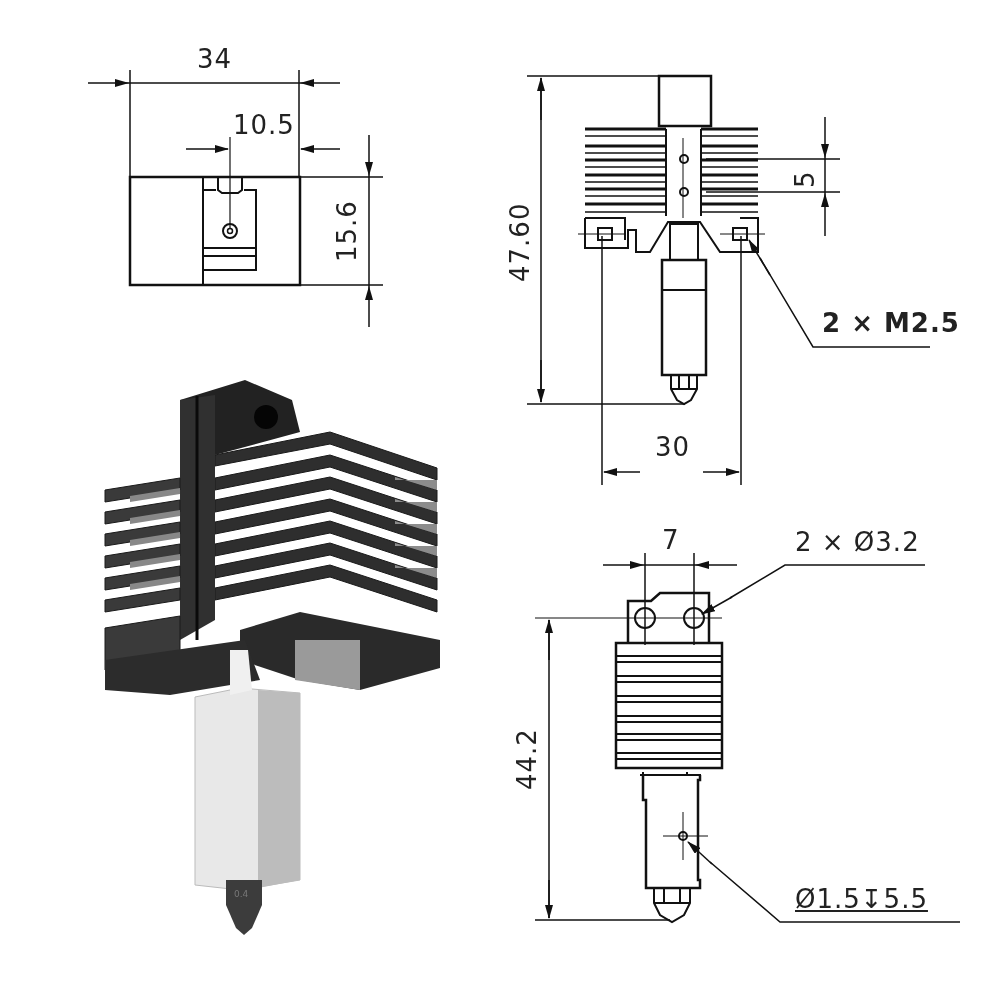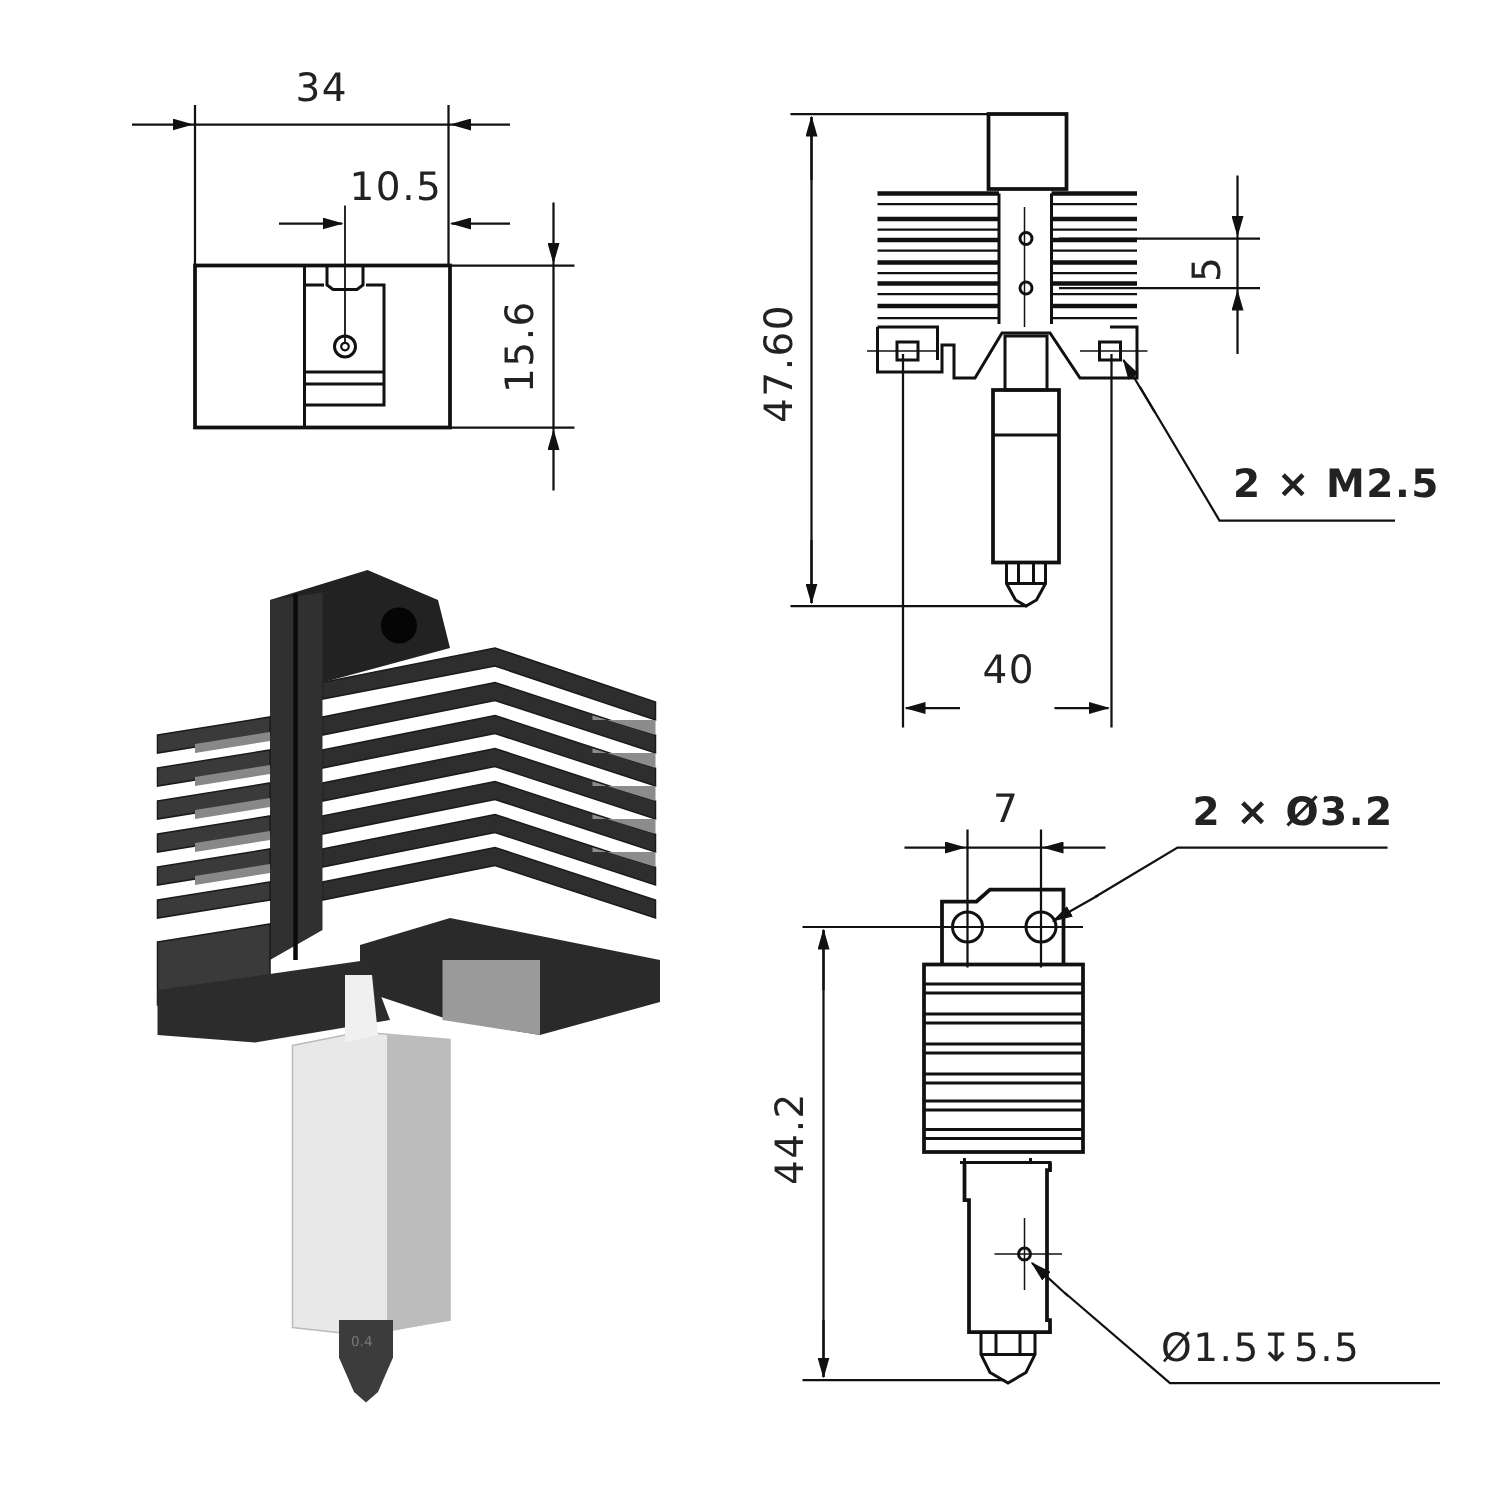--- a/index.html
+++ b/index.html
@@ -218,19 +218,19 @@
     <text x="234" y="897" font-size="9" fill="#777" font-family="DejaVu Sans, sans-serif">0.4</text>
   </g>
 </svg>
 
 <div class="lbl" style="left:197px;top:44px;">34</div>
 <div class="lbl" style="left:233px;top:110px;text-align:right;">10.5</div>
 <div class="lbl vert" style="left:332px;top:262px;transform:rotate(-90deg);">15.6</div>
 
 <div class="lbl vert" style="left:505px;top:282px;transform:rotate(-90deg);">47.60</div>
 <div class="lbl vert" style="left:790px;top:188px;transform:rotate(-90deg);">5</div>
-<div class="lbl" style="left:655px;top:432px;">40</div>
+<div class="lbl" style="left:655px;top:432px;">30</div>
 <div class="lbl" style="left:822px;top:308px;font-weight:bold;">2 × M2.5</div>
 
 <div class="lbl" style="left:662px;top:525px;">7</div>
-<div class="lbl" style="left:795px;top:527px;font-weight:bold;">2 × Ø3.2</div>
+<div class="lbl" style="left:795px;top:527px;">2 × Ø3.2</div>
 <div class="lbl vert" style="left:512px;top:790px;transform:rotate(-90deg);">44.2</div>
-<div class="lbl" style="left:774px;top:884px;">Ø1.5↧5.5</div>
+<div class="lbl" style="left:795px;top:884px;text-decoration:underline;">Ø1.5↧5.5</div>
 
 </body></html>

